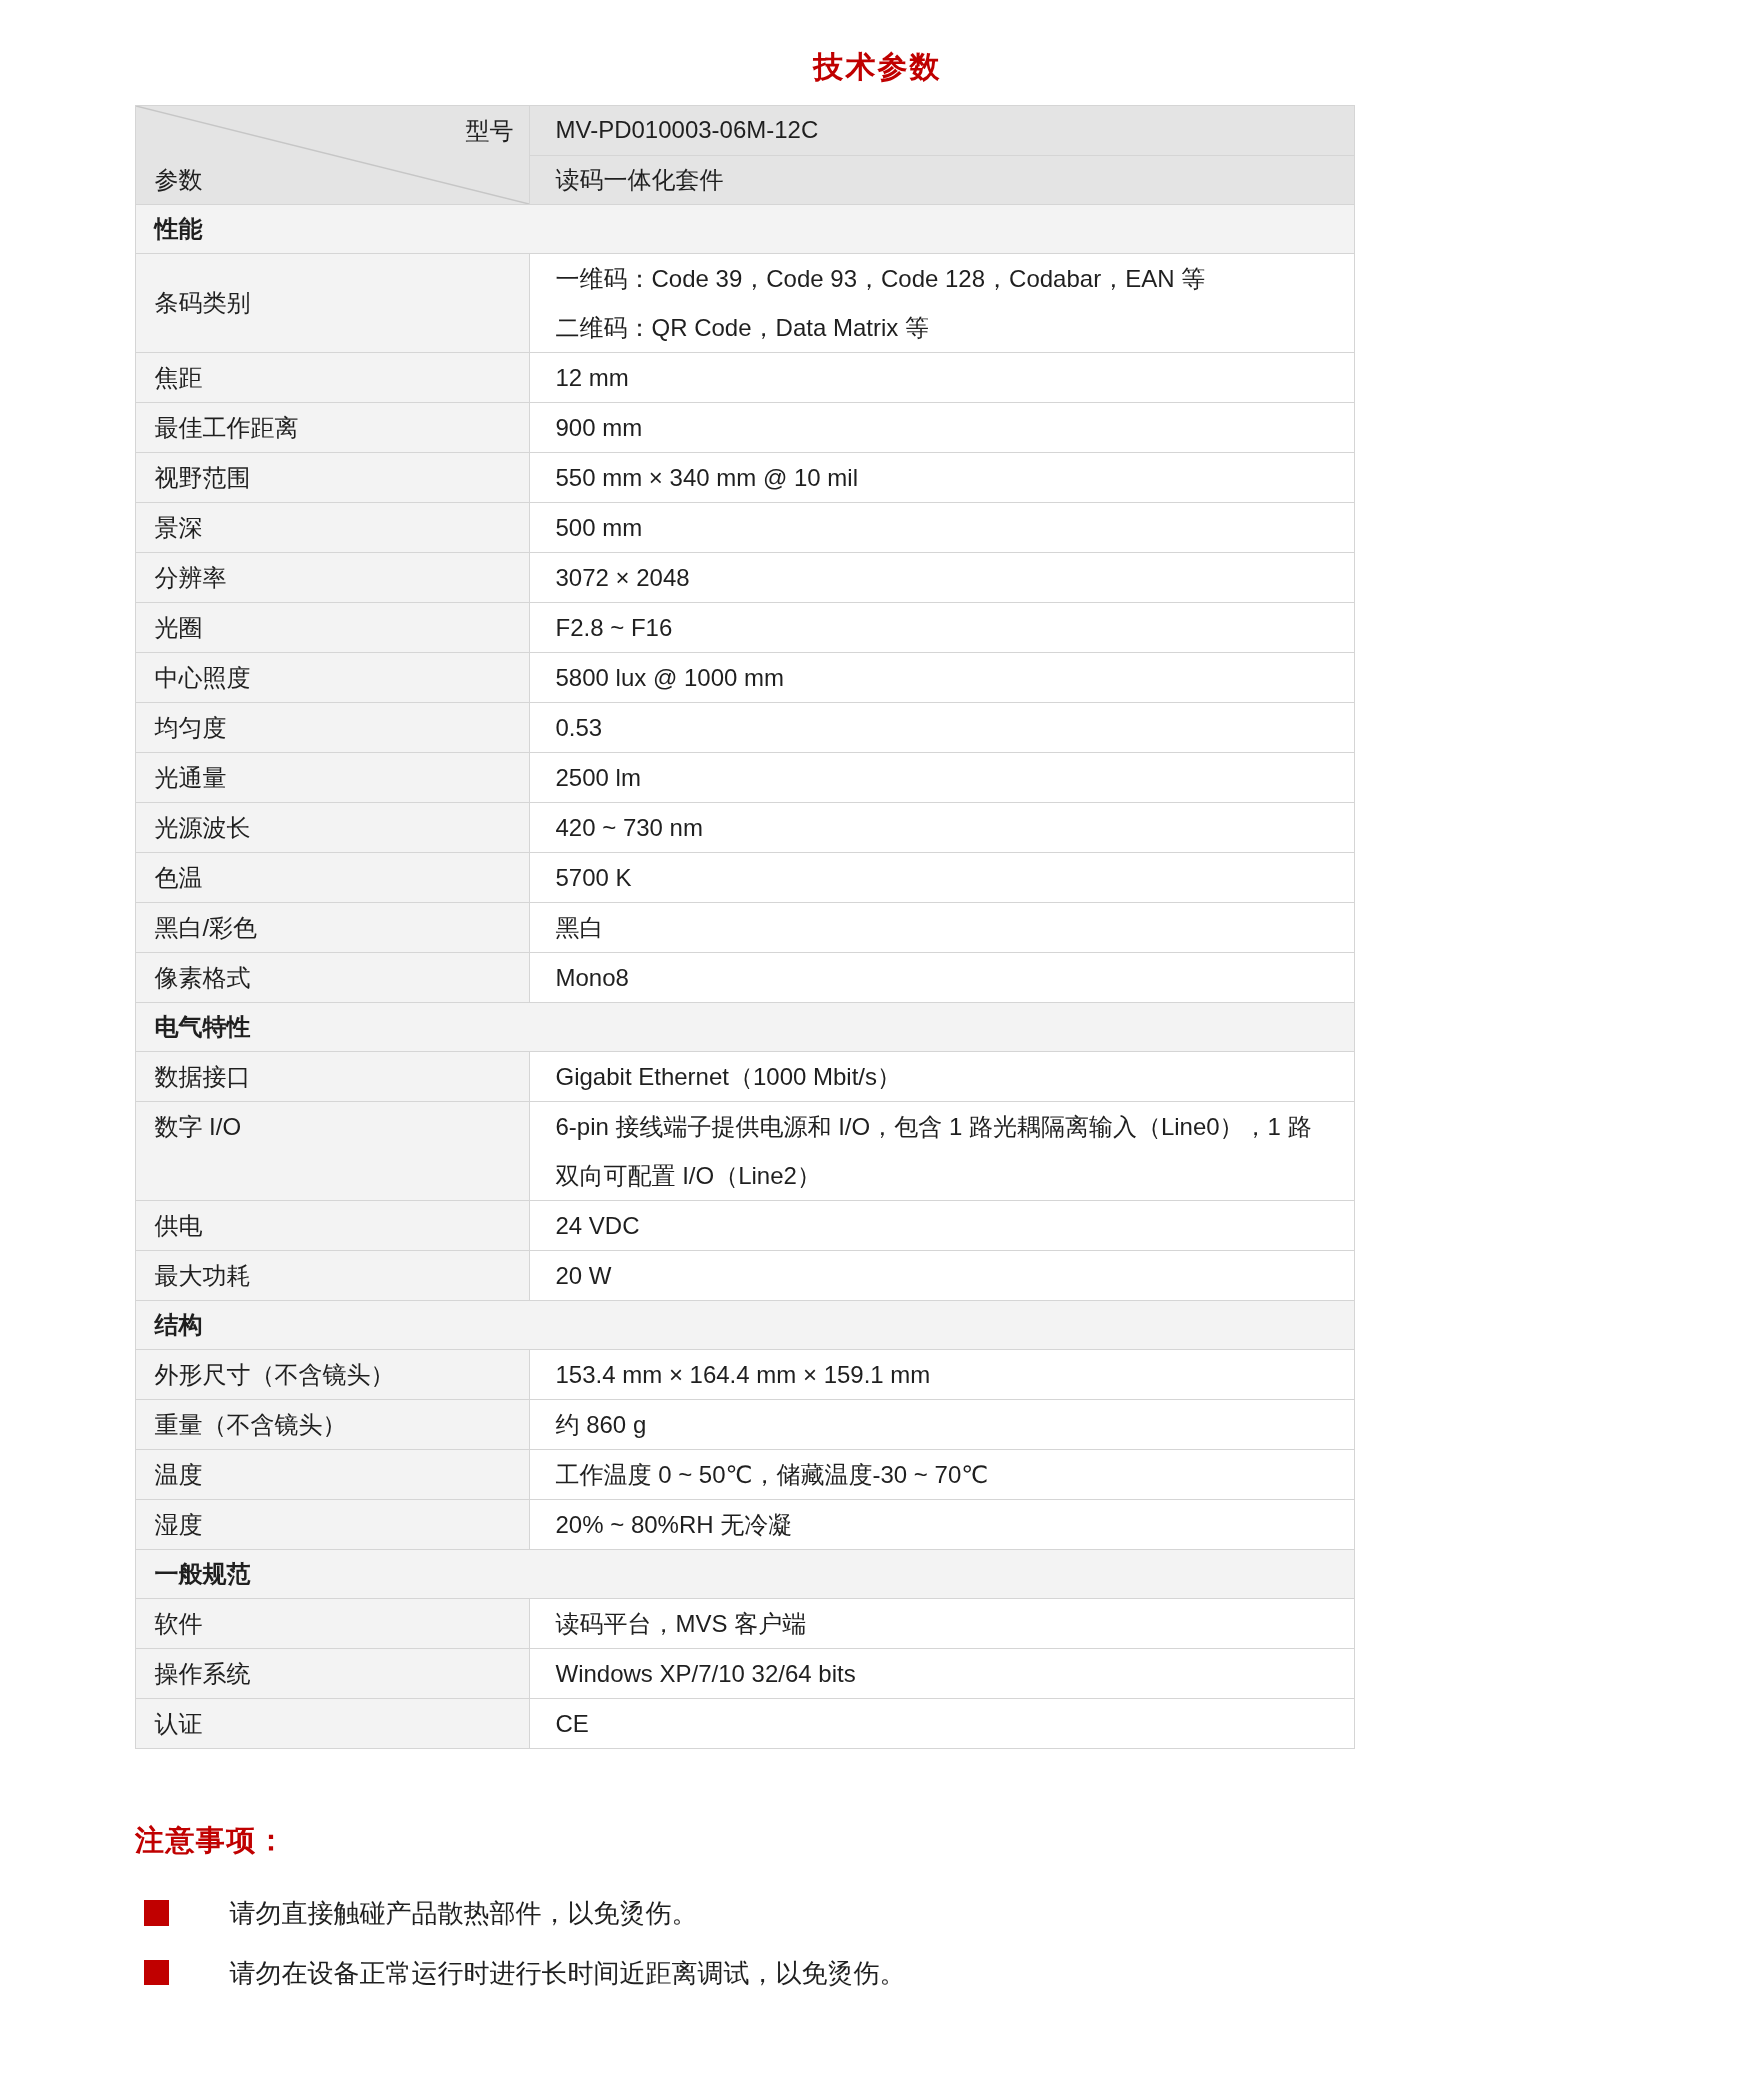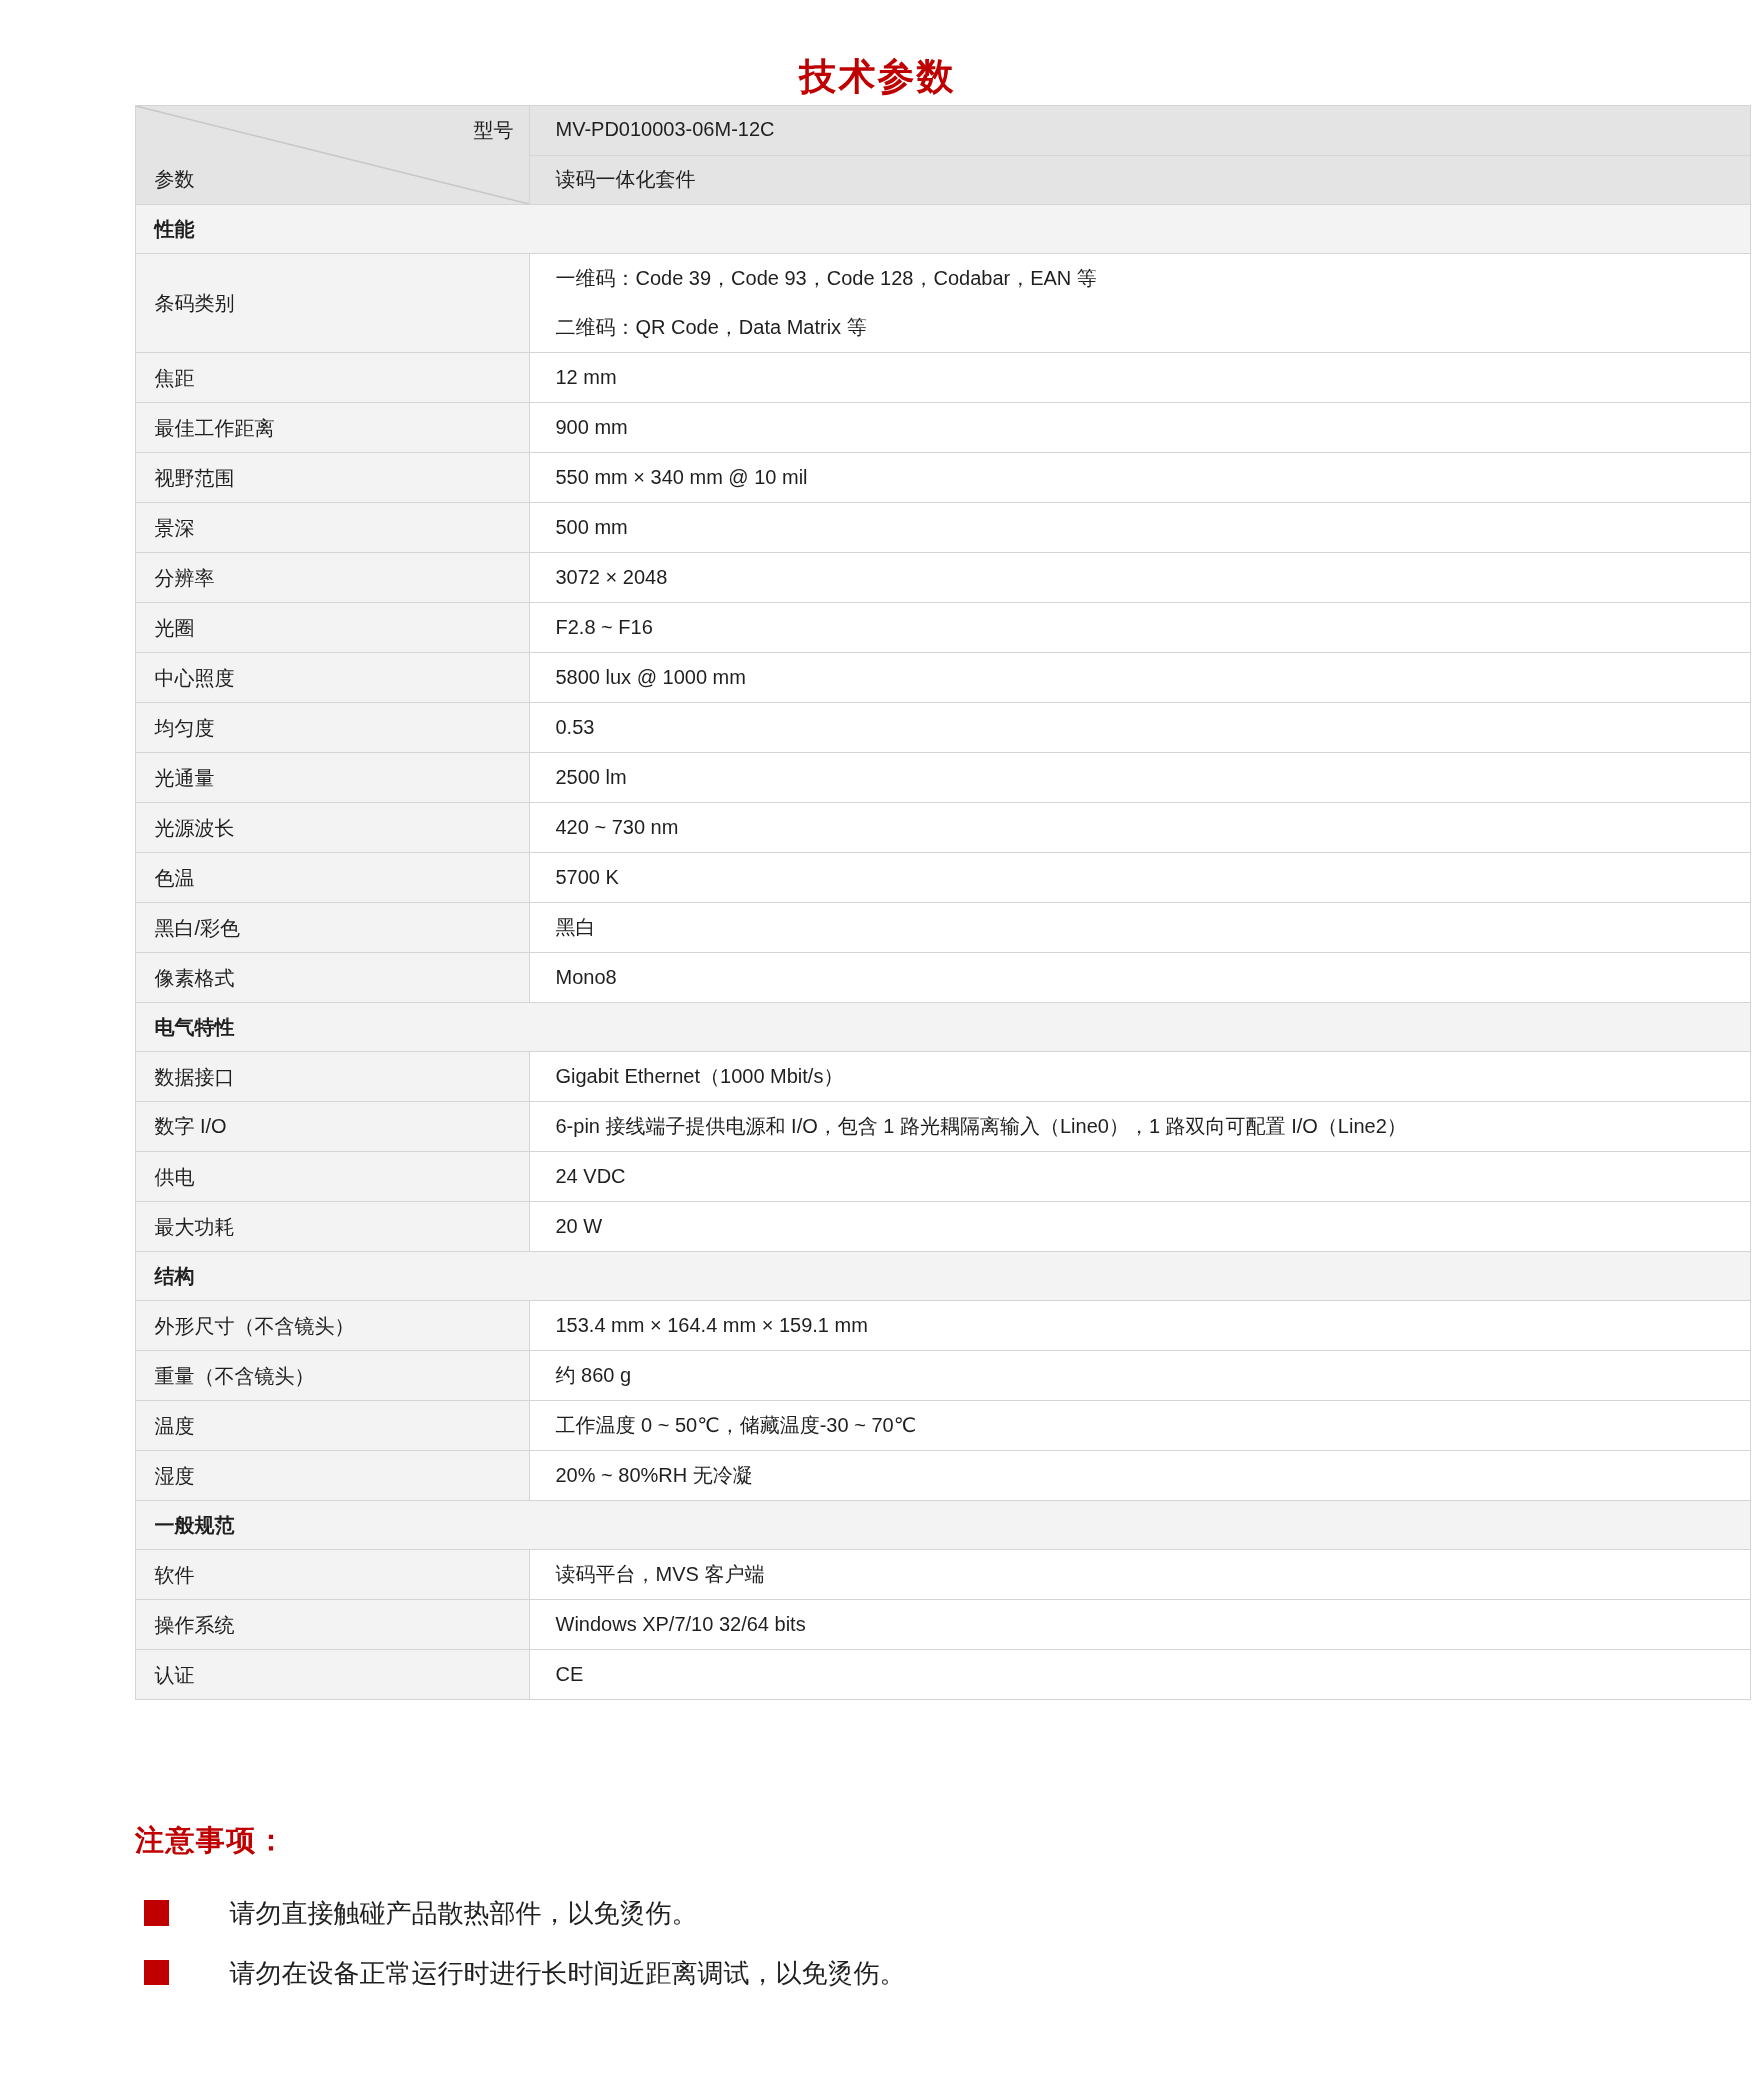--- a/index.html
+++ b/index.html
@@ -19,33 +19,33 @@
     height:2087px;
     background:#ffffff;
     font-family:"Liberation Sans","DejaVu Sans",sans-serif;
     color:var(--text);
   }
   
   .doc-title{
     position:absolute;
     top:27px; left:0; right:0;
     text-align:center;
-    font-size:37px;
+    font-size:30px;
     font-weight:bold;
     color:var(--accent);
     letter-spacing:2.1px;
   }
   
   .spec-table{
     position:absolute;
     left:135px; top:105px;
-    width:1616px;
+    width:1220px;
     border:1.4px solid var(--border);
     background:#ffffff;
-    font-size:20px;
+    font-size:24px;
   }
   .thead{
     display:grid;
     grid-template-columns:394px 1fr;
     background:var(--header-bg);
   }
   .corner-cell{
     position:relative;
     height:98px;
     border-right:1.4px solid var(--border);

